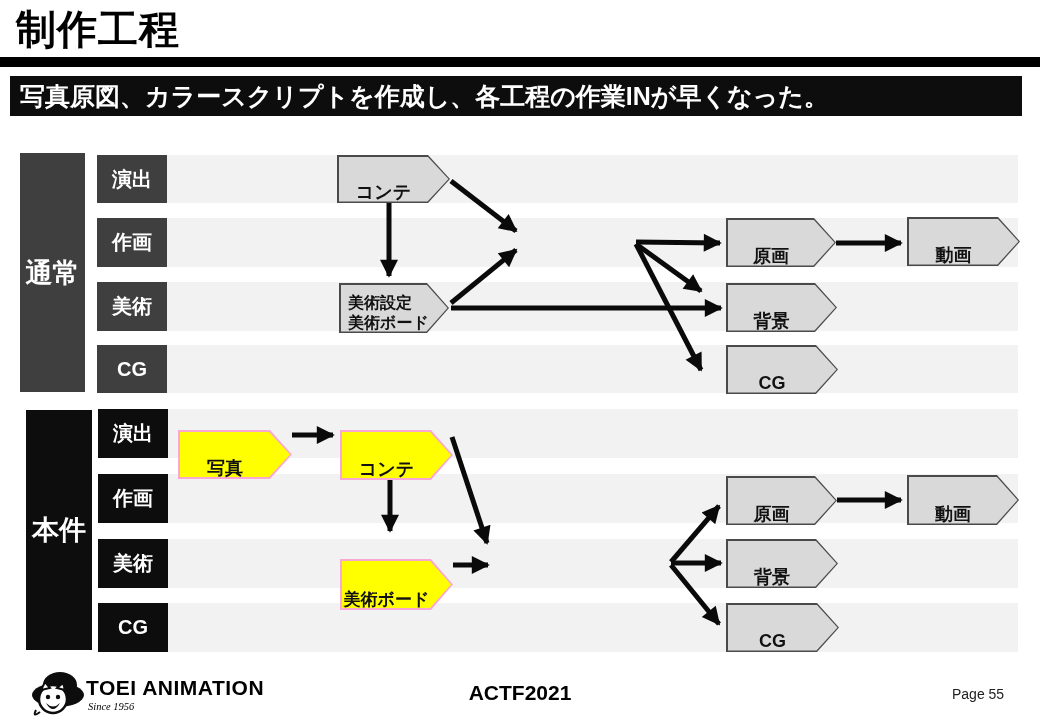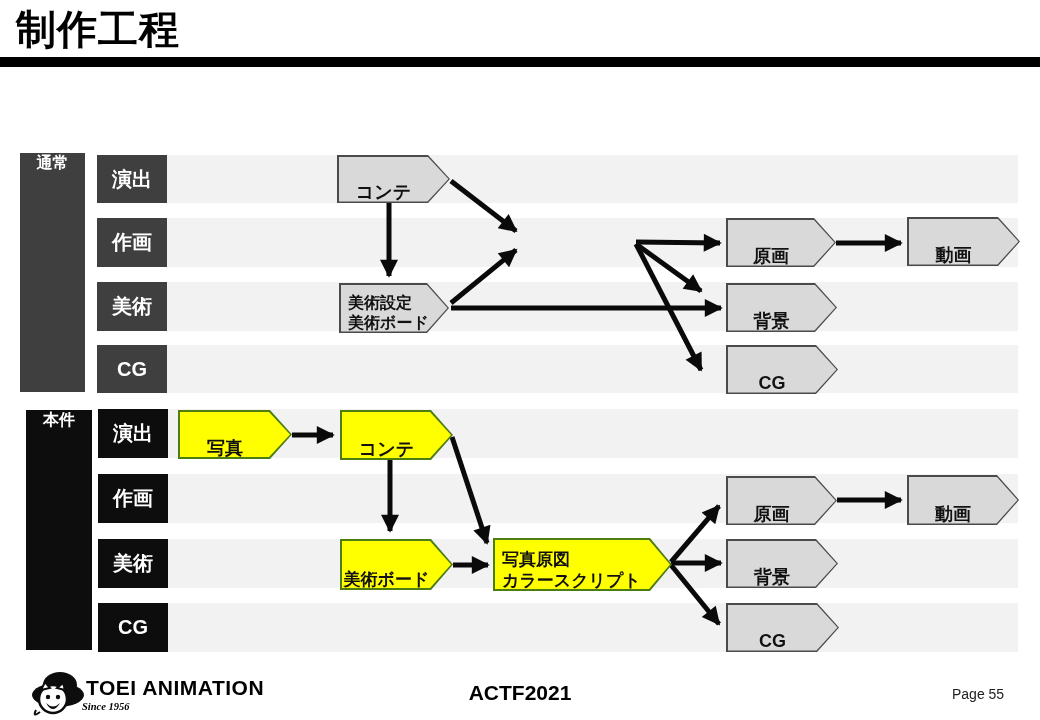--- a/index.html
+++ b/index.html
@@ -13,60 +13,61 @@
   .title{left:16px;top:2px;font-size:40px;font-weight:900;letter-spacing:1px;}
   .divider{left:0;top:57px;width:1040px;height:10px;background:#000;}
   .banner{left:10px;top:76px;width:1012px;height:40px;background:#0d0d0d;color:#fff;
           font-size:25px;font-weight:bold;line-height:40px;padding-left:10px;box-sizing:border-box;
           white-space:nowrap;}
 
   
   .stripe{background:#f2f2f2;}
 
   
-  .seclabel{display:flex;align-items:flex-start;justify-content:center;color:#fff;
-            font-size:16px;font-weight:bold;}
+  .seclabel{display:flex;align-items:center;justify-content:center;color:#fff;
+            font-size:27px;font-weight:bold;}
   .sec-normal{background:#3f3f3f;}
   .sec-case{background:#0d0d0d;}
   .rowlabel{display:flex;align-items:center;justify-content:center;color:#fff;
             font-size:20px;font-weight:bold;}
 
   
   .pent{clip-path:polygon(0 0, calc(100% - 22px) 0, 100% 50%, calc(100% - 22px) 100%, 0 100%);}
   .pent .p-fill{position:absolute;inset:1.5px;
         clip-path:polygon(0 0, calc(100% - 21px) 0, 100% 50%, calc(100% - 21px) 100%, 0 100%);}
   .pent.gray{background:#4a4a4a;}
   .pent.gray .p-fill{background:#d9d9d9;}
-  .pent.yellow{background:#4d7c0f;}
+  .pent.yellow{background:#f9a8d4;margin-top:20px;}
   .pent.yellow .p-fill{background:#ffff00;inset:2px;}
   .p-text{position:absolute;inset:0;display:flex;flex-direction:column;justify-content:flex-end;
           align-items:center;padding-right:20px;font-weight:bold;font-size:18px;line-height:1.25;
           color:#111;}
   .p-text.left{align-items:flex-start;padding-left:9px;padding-right:0;}
   .fs16{font-size:16px;}
   .fs17{font-size:17px;}
 
   
   svg.arrows{position:absolute;left:0;top:0;pointer-events:none;}
   svg.arrows line{stroke:#0a0a0a;stroke-width:5;}
 
   
   .logo-name{left:86px;top:676px;font-size:21px;font-weight:800;letter-spacing:.5px;}
-  .logo-since{left:82px;top:701px;font-size:10.5px;font-style:italic;
-              font-family:"Liberation Serif","DejaVu Serif",serif;font-weight:bold;}
+  .logo-since{left:88px;top:701px;font-size:10.5px;font-style:italic;
+              font-family:"Liberation Serif","DejaVu Serif",serif;font-weight:normal;}
   .event{left:0;top:681px;width:1040px;text-align:center;font-size:21px;font-weight:800;}
   .page-num{left:952px;top:686px;font-size:14px;color:#222;}
 </style>
 </head>
 <body>
 
 <div class="slide">
 
   <div class="abs title">制作工程</div>
   <div class="abs divider"></div>
+  <div class="abs banner">写真原図、カラースクリプトを作成し、各工程の作業INが早くなった。</div>
 
   <div class="abs stripe" style="left:97px;top:155px;width:921px;height:48px;"></div>
   <div class="abs stripe" style="left:97px;top:218px;width:921px;height:49px;"></div>
   <div class="abs stripe" style="left:97px;top:282px;width:921px;height:49px;"></div>
   <div class="abs stripe" style="left:97px;top:345px;width:921px;height:48px;"></div>
 
   <div class="abs stripe" style="left:98px;top:409px;width:920px;height:49px;"></div>
   <div class="abs stripe" style="left:98px;top:474px;width:920px;height:49px;"></div>
   <div class="abs stripe" style="left:98px;top:539px;width:920px;height:49px;"></div>
   <div class="abs stripe" style="left:98px;top:603px;width:920px;height:49px;"></div>
@@ -178,27 +179,20 @@
     <div class="p-fill"></div>
     <div class="p-text">
         <span>コンテ</span>
       </div>
   </div>
   <div class="abs pent yellow" style="left:340px;top:539px;width:113px;height:51px;">
     <div class="p-fill"></div>
     <div class="p-text fs17">
         <span>美術ボード</span>
       </div>
-  </div>
-  <div class="abs pent yellow" style="left:493px;top:538px;width:179px;height:53px;">
-    <div class="p-fill"></div>
-    <div class="p-text left fs17">
-      <span>写真原図</span>
-      <span>カラースクリプト</span>
-    </div>
   </div>
   <div class="abs pent gray" style="left:726px;top:476px;width:111px;height:49px;">
     <div class="p-fill"></div>
     <div class="p-text">
         <span>原画</span>
       </div>
   </div>
   <div class="abs pent gray" style="left:907px;top:475px;width:112px;height:50px;">
     <div class="p-fill"></div>
     <div class="p-text">

